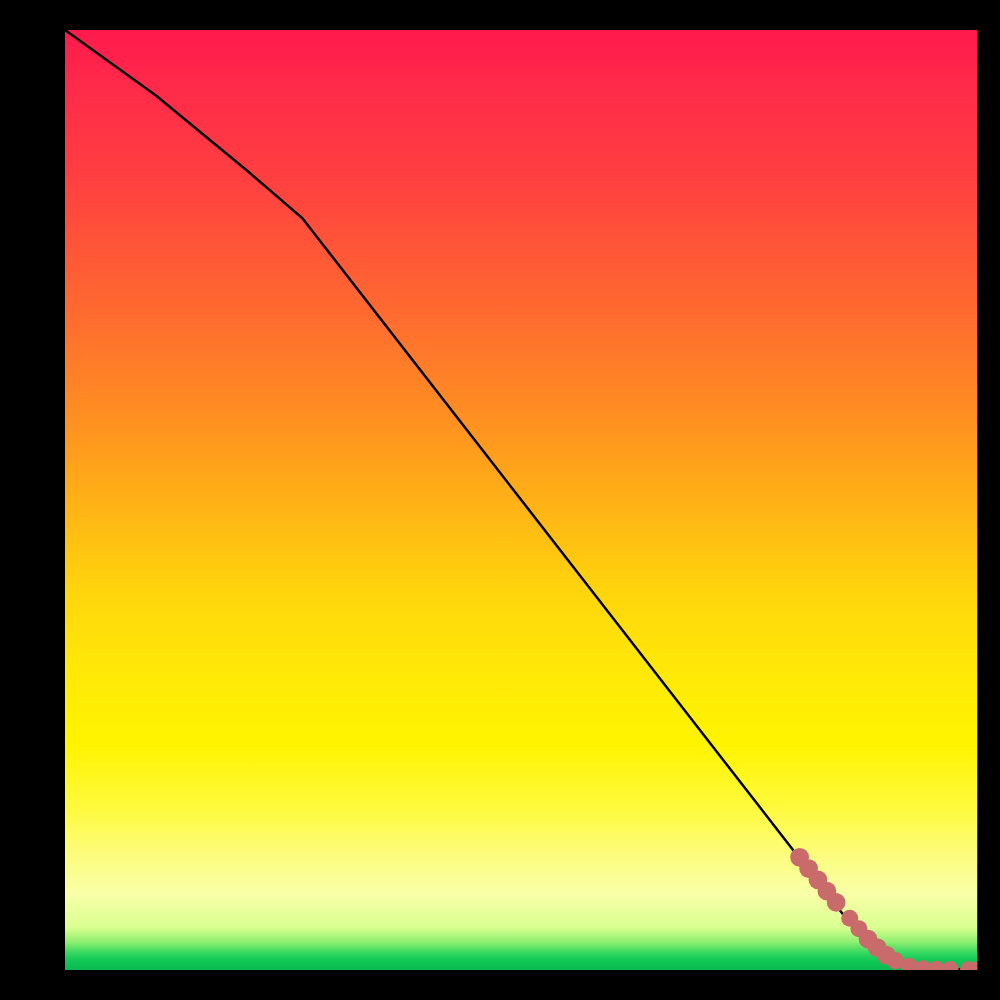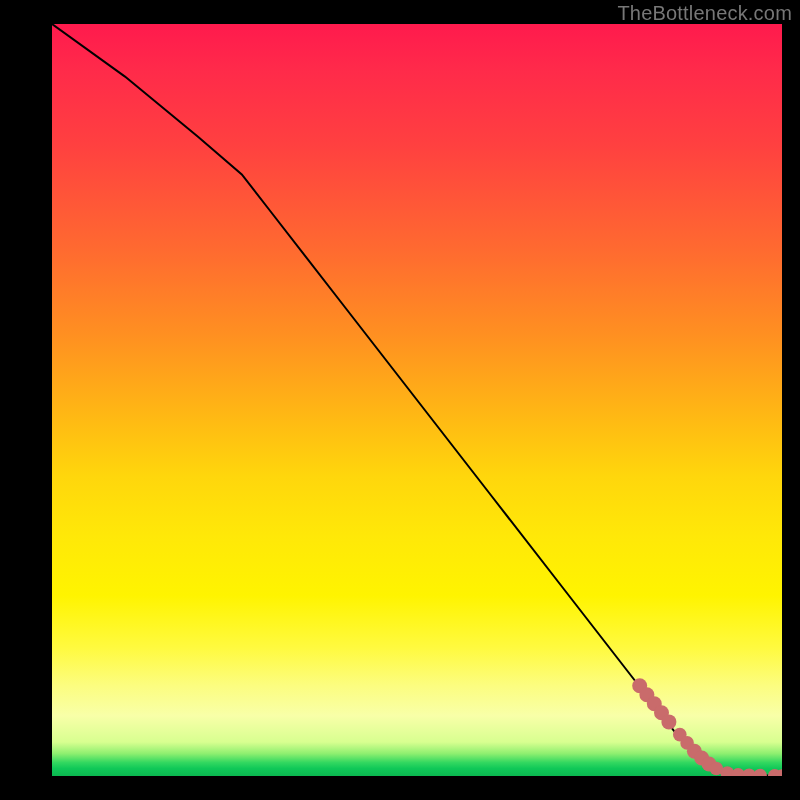--- a/index.html
+++ b/index.html
@@ -73,21 +73,20 @@
   }
   .marker {
     fill: #c96b6b;
     stroke: none;
   }
 </style>
 </head>
 <body>
 
 <div class="frame">
-  <div class="attribution">TheBottleneck.com</div>
 
   <div class="plot">
     <div class="gradient"></div>
     <svg class="overlay" viewBox="0 0 730 752" preserveAspectRatio="none">
       <path id="curve-path" class="curve" d="M0.0 0.0 L73.0 52.6 L146.0 112.8 L189.8 150.4 L219.0 188.0 L292.0 282.0 L365.0 376.0 L438.0 470.0 L511.0 564.0 L584.0 658.0 L613.2 695.6 L627.8 714.4 L642.4 729.4 L657.0 740.7 L671.6 746.7 L686.2 749.7 L700.8 751.2 L715.4 751.6 L730.0 752.0"></path>
       <g id="markers-group">
           <circle cx="587.7" cy="661.8" r="7.5" class="marker"></circle>
           <circle cx="594.9" cy="670.8" r="7.5" class="marker"></circle>
           <circle cx="602.3" cy="679.8" r="7.5" class="marker"></circle>
           <circle cx="609.5" cy="688.8" r="7.5" class="marker"></circle>

